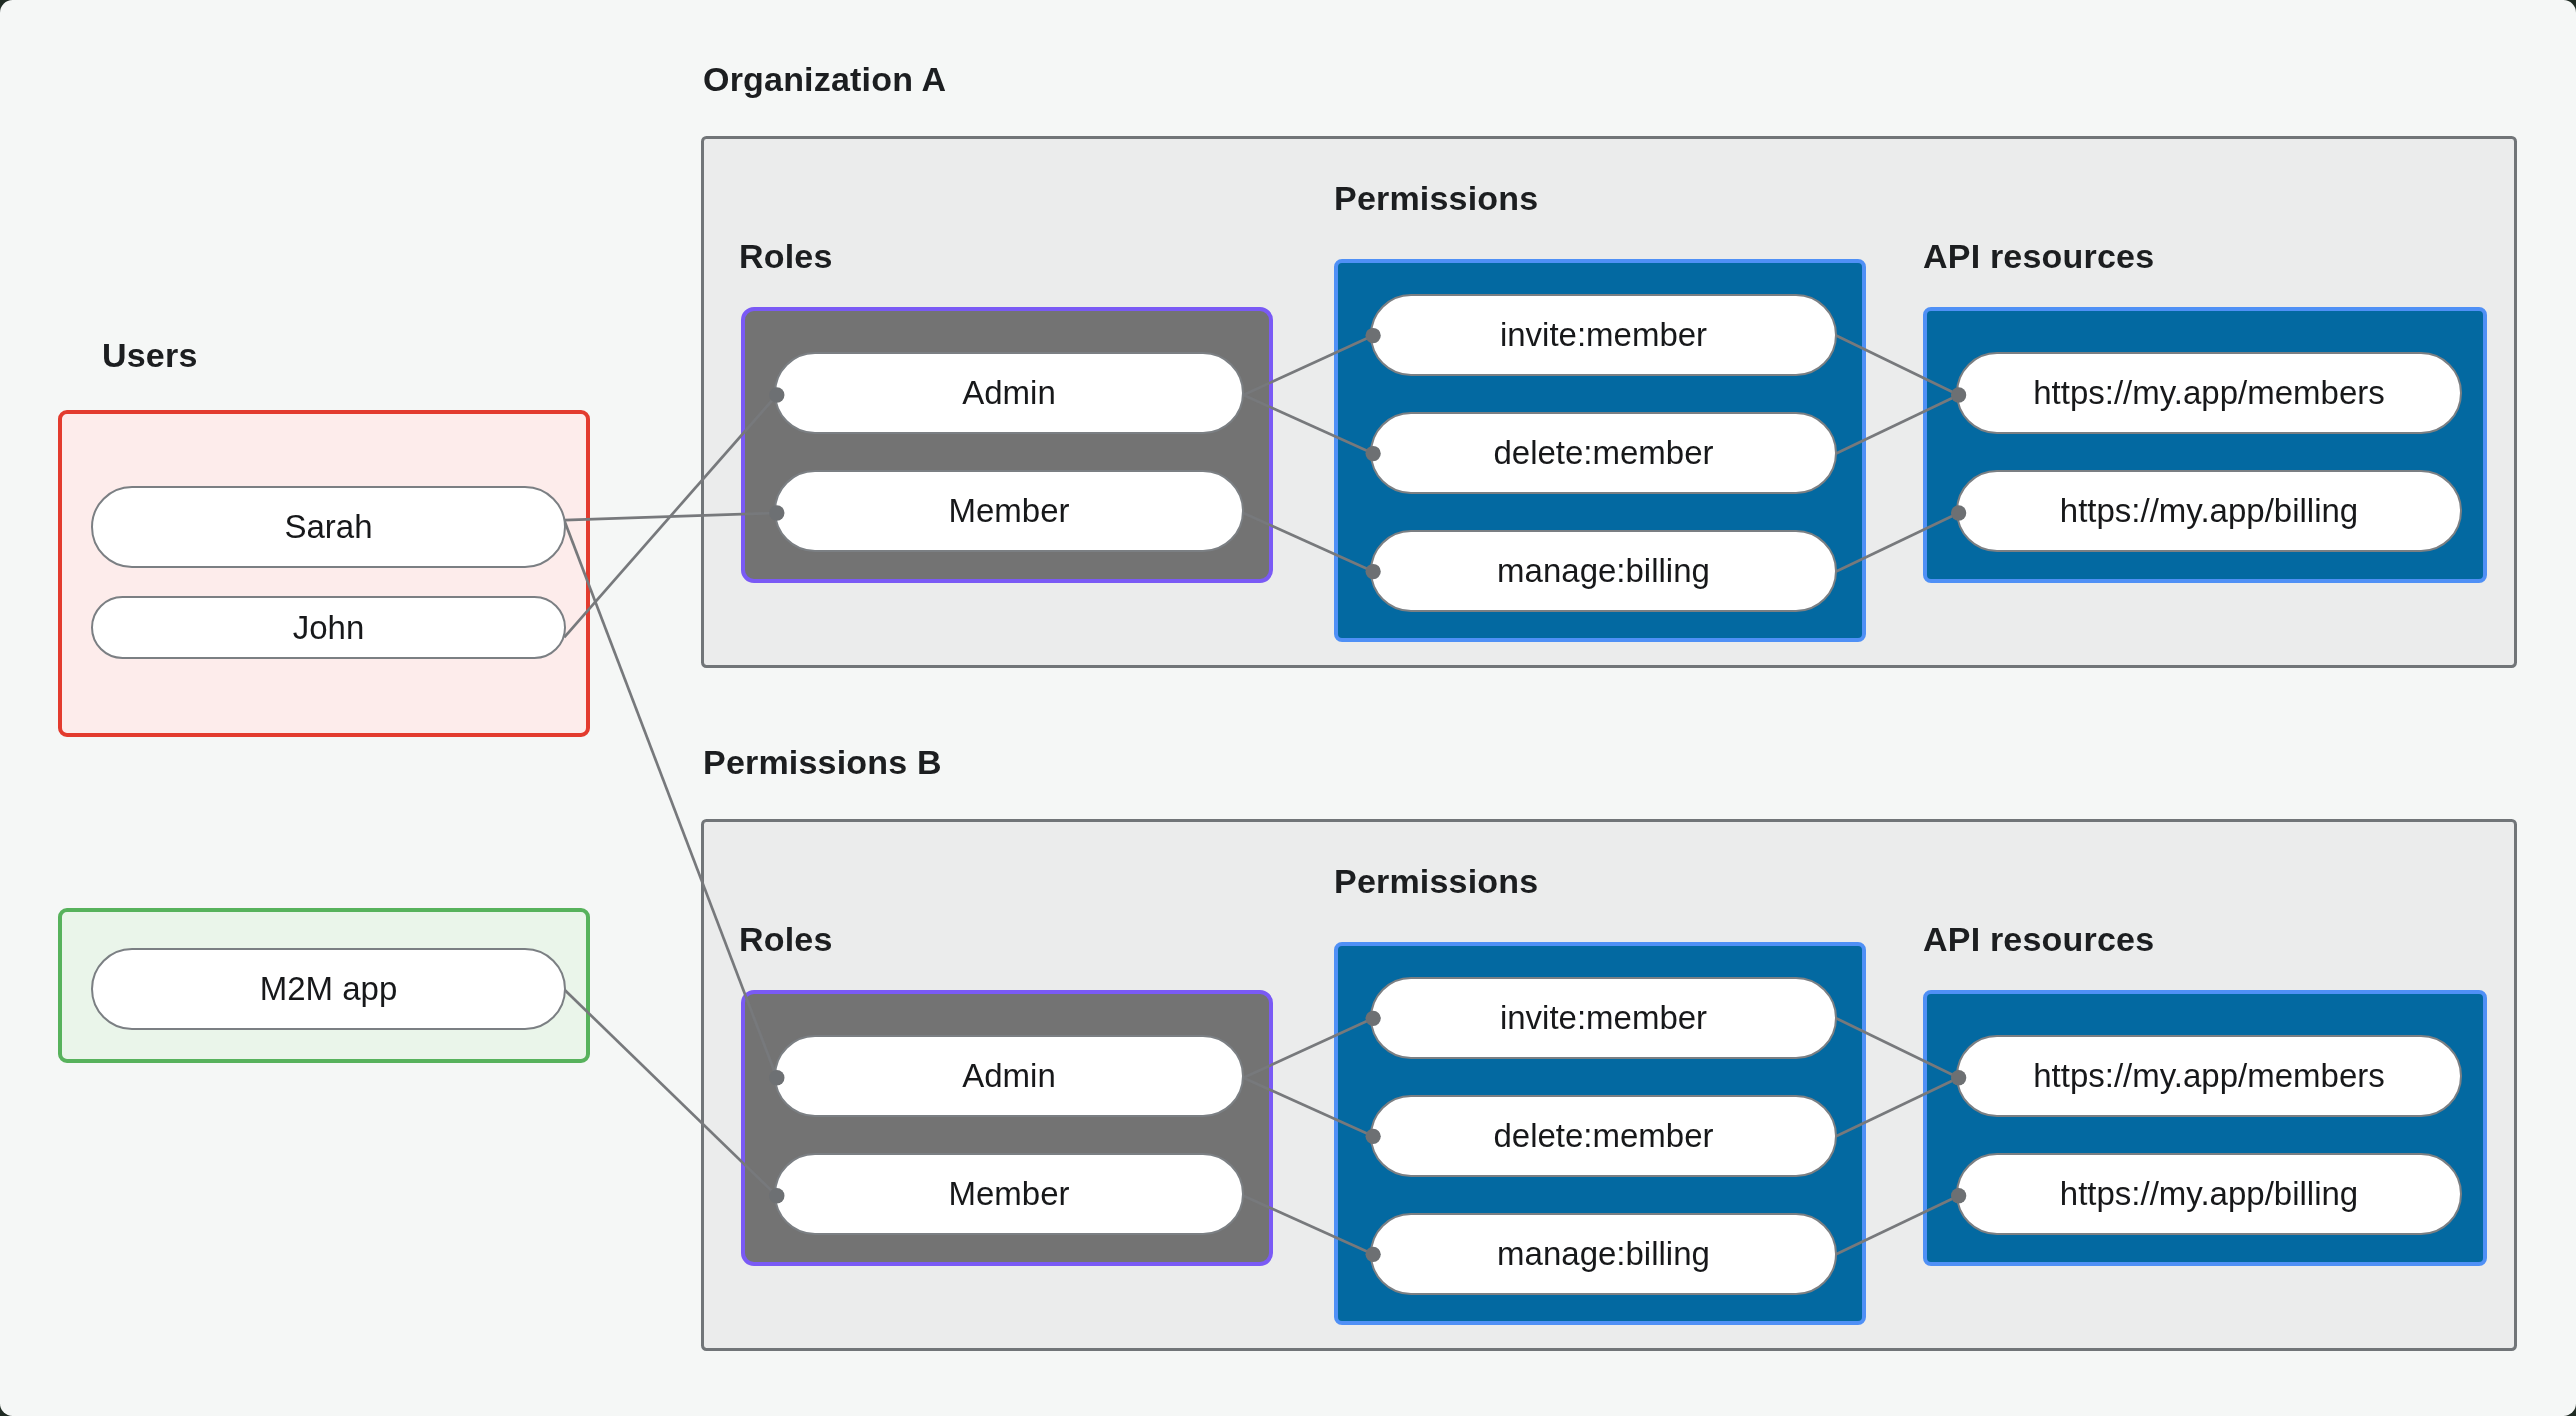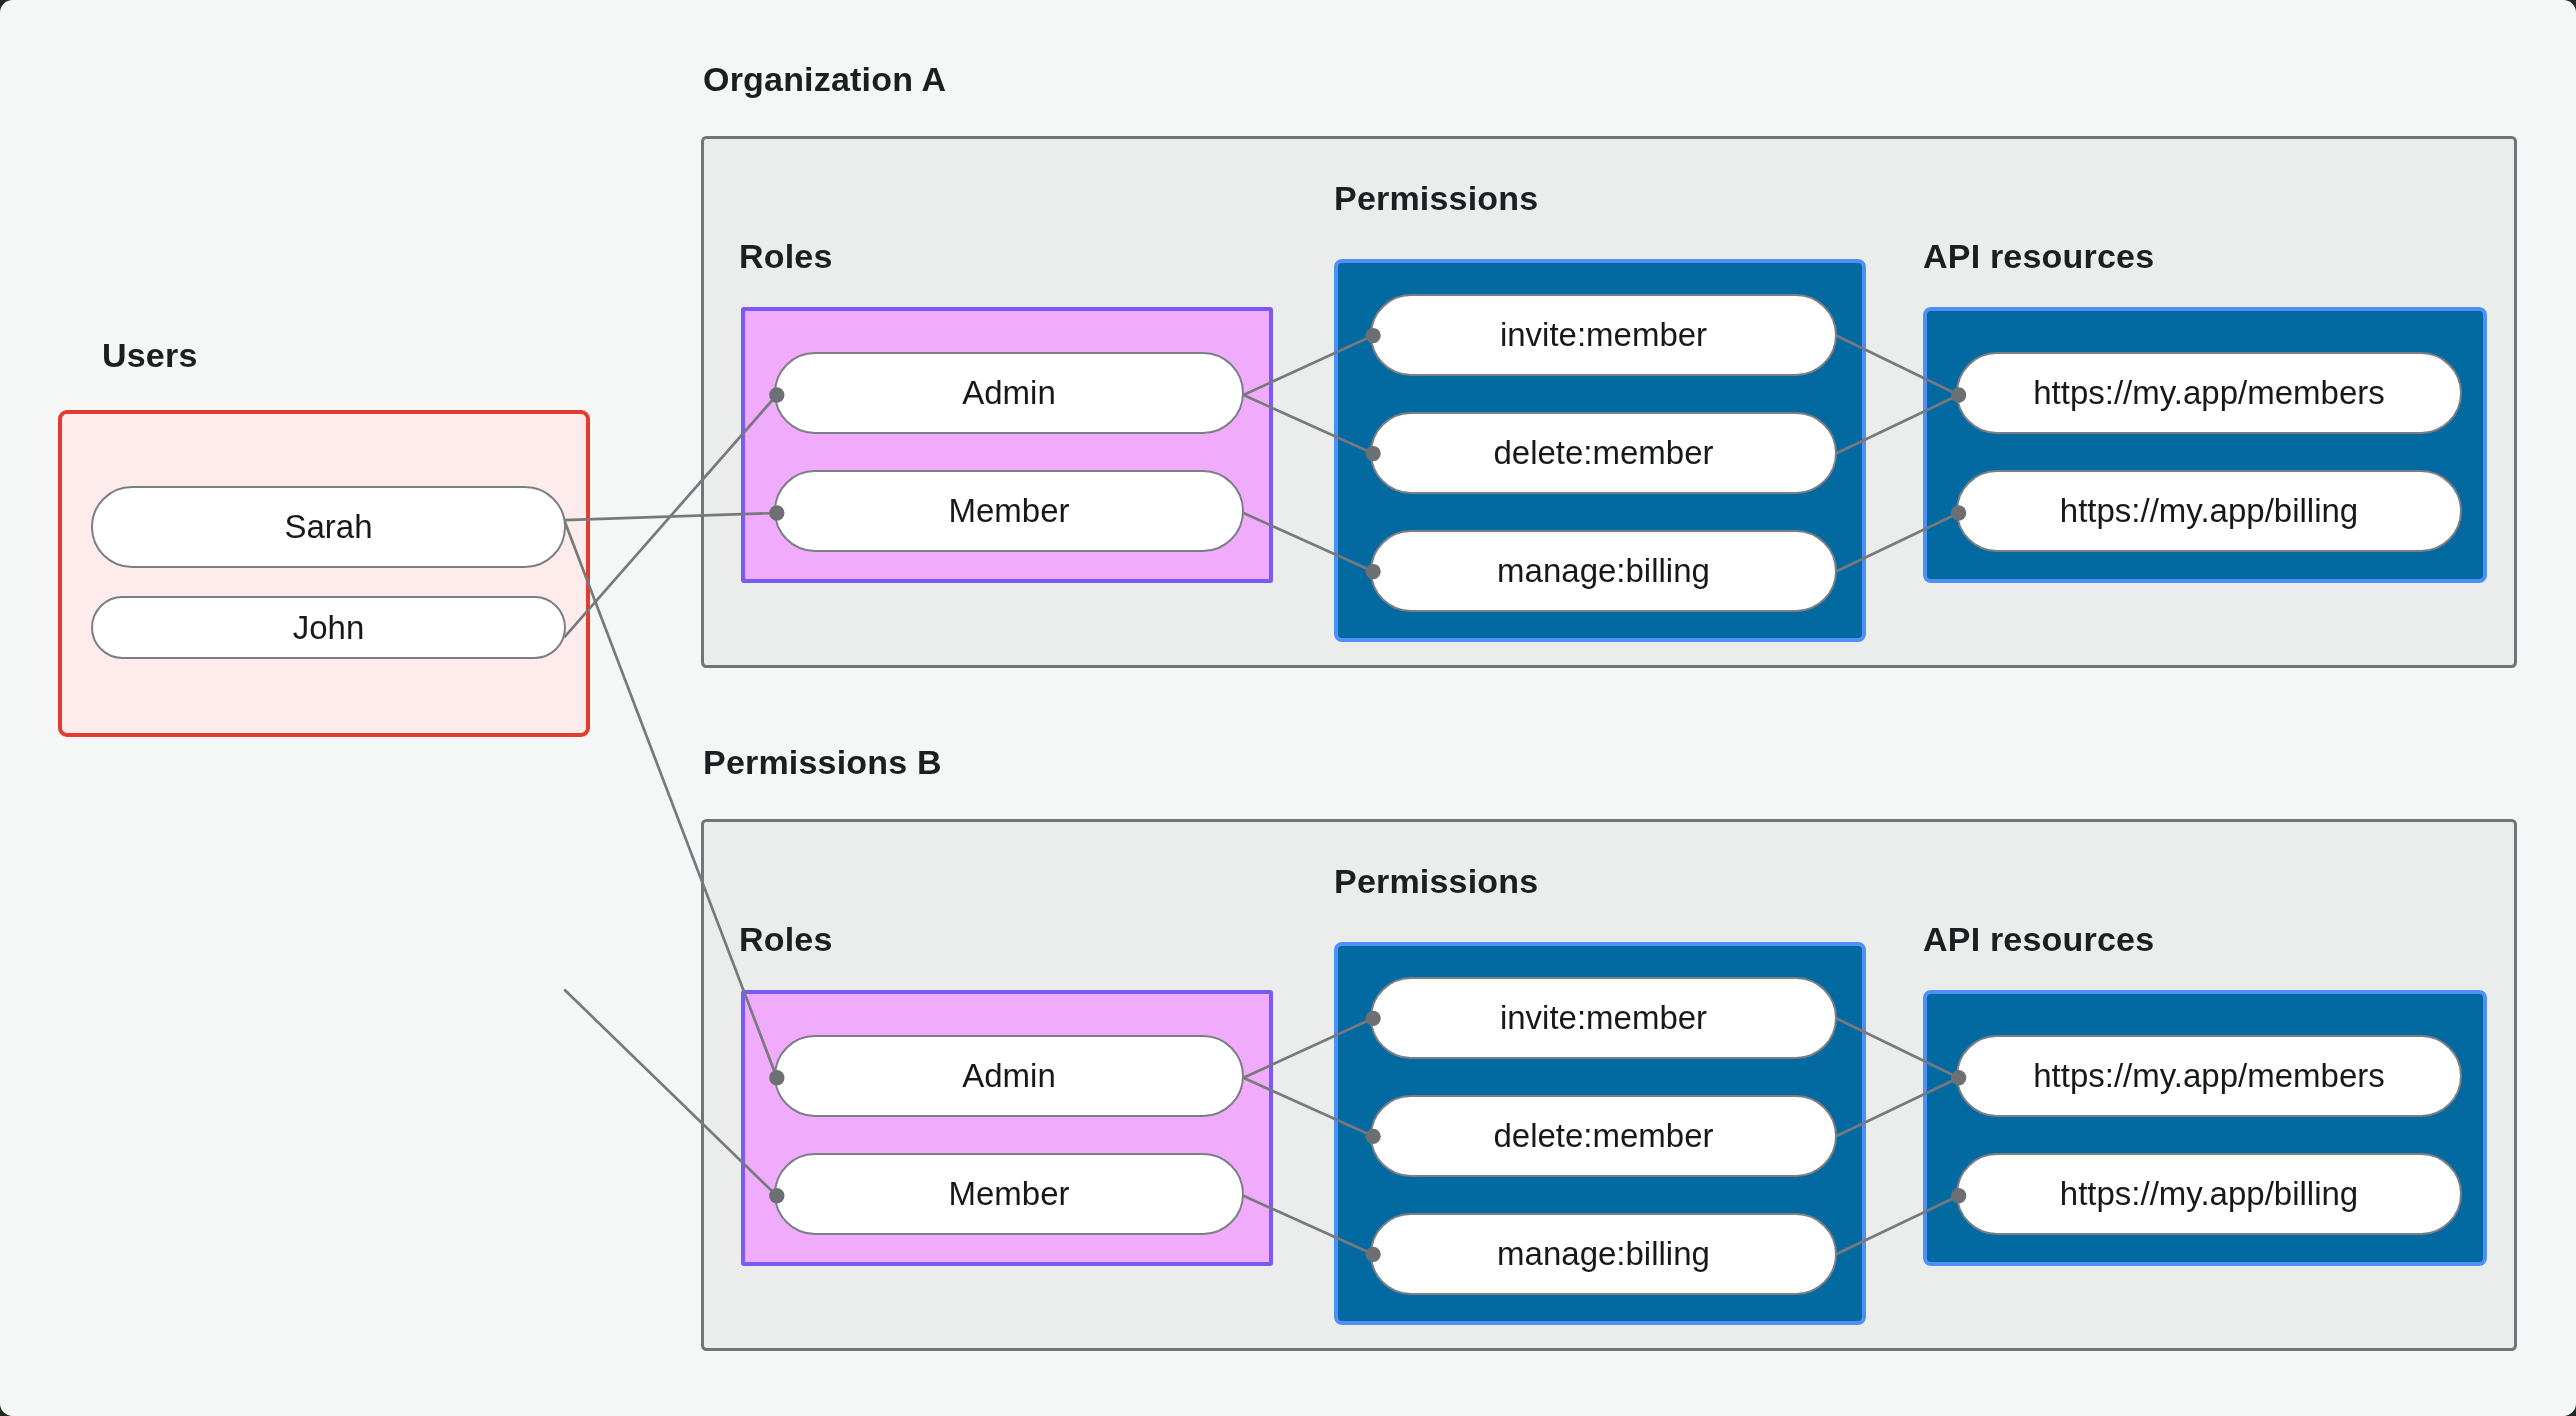--- a/index.html
+++ b/index.html
@@ -12,21 +12,21 @@
     position:absolute;font-size:34px;line-height:40px;color:#1c1e20;
     white-space:nowrap;letter-spacing:0.2px;font-weight:bold;
   }
   .group-box{position:absolute;box-sizing:border-box;}
   .org-container{
     position:absolute;box-sizing:border-box;
     background:#ebecec;border:3.6px solid #717578;border-radius:5.4px;
   }
   .box-red{background:#fdeceb;border:4.5px solid #e33b2e;border-radius:9px;}
   .box-green{background:#eaf5ea;border:4.5px solid #57b25c;border-radius:9px;}
-  .box-purple{background:#f0abfc;border:4.5px solid #7a5af5;border-radius:3px;}
+  .box-purple{background:#737373;border:4.5px solid #7a5af5;border-radius:13px;}
   .box-blue{background:#0369a1;border:4.5px solid #4f90f6;border-radius:8px;}
   .pill{
     position:absolute;box-sizing:border-box;z-index:1;
     background:#ffffff;border:2.7px solid #7b7f83;border-radius:900px;
     display:flex;align-items:center;justify-content:center;
     font-size:33px;color:#17181a;white-space:nowrap;
   }
   svg.layer{position:absolute;left:0;top:0;pointer-events:none;}
   #edge-lines line{stroke:#77797c;stroke-width:3;}
   #edge-dots{z-index:2;}
@@ -36,20 +36,23 @@
 <body>
 
 <div id="stage">
 
   <div class="section-label" style="left:58px;top:335px;margin-left:44px;">Users</div>
   <div class="group-box box-red" style="left:58px;top:410px;width:532px;height:327px;">
     <div class="pill" style="left:29px;top:72px;width:475px;height:82px;">Sarah</div>
     <div class="pill" style="left:29px;top:182px;width:475px;height:63px;">John</div>
   </div>
 
+  <div class="group-box box-green" style="left:58px;top:908px;width:532px;height:155px;">
+    <div class="pill" style="left:29px;top:36px;width:475px;height:82px;">M2M app</div>
+  </div>
 
   <div class="section-label" style="left:703px;top:59px;">Organization A</div>
   <div class="org-container" style="left:701px;top:136px;width:1816px;height:532px;">
     <div class="section-label" style="left:35px;top:97px;">Roles</div>
     <div class="group-box box-purple" style="left:37px;top:168px;width:532px;height:276px;">
       <div class="pill" style="left:29px;top:41px;width:470px;height:82px;">Admin</div>
       <div class="pill" style="left:29px;top:159px;width:470px;height:82px;">Member</div>
     </div>
     <div class="section-label" style="left:630px;top:39px;">Permissions</div>
     <div class="group-box box-blue" style="left:630px;top:120px;width:532px;height:383px;">

